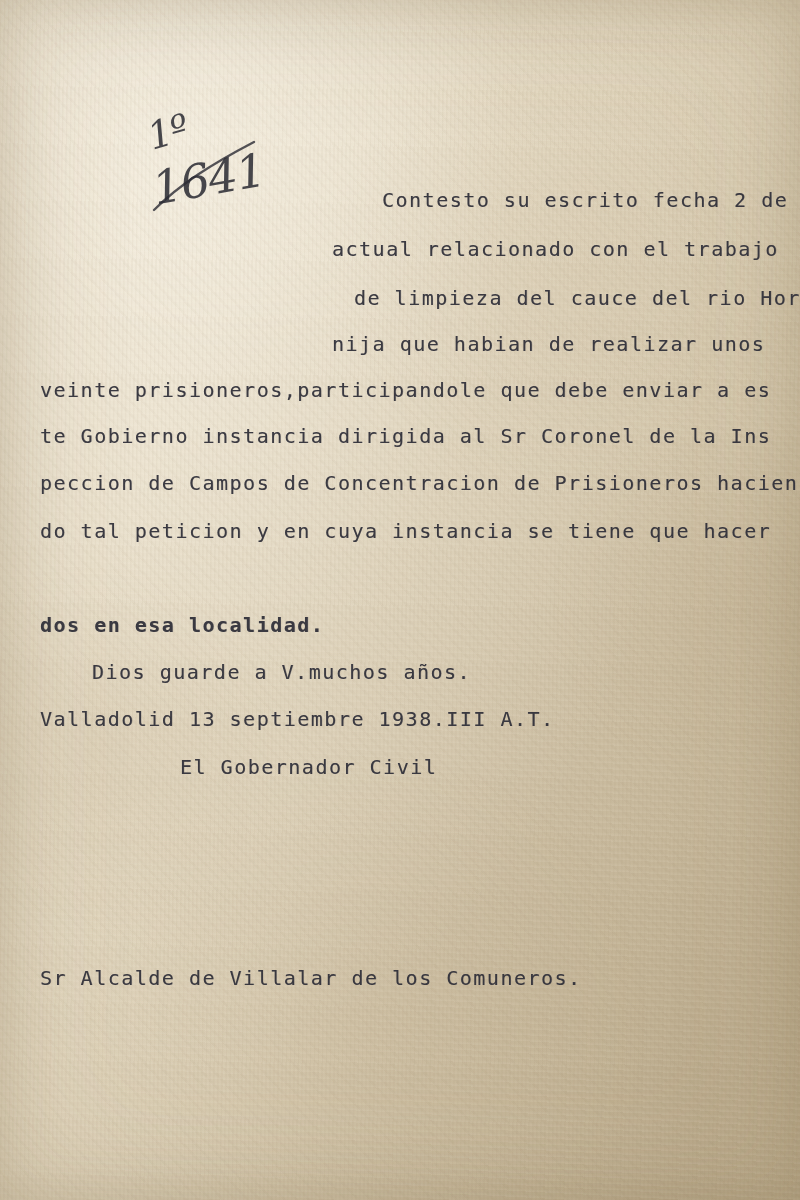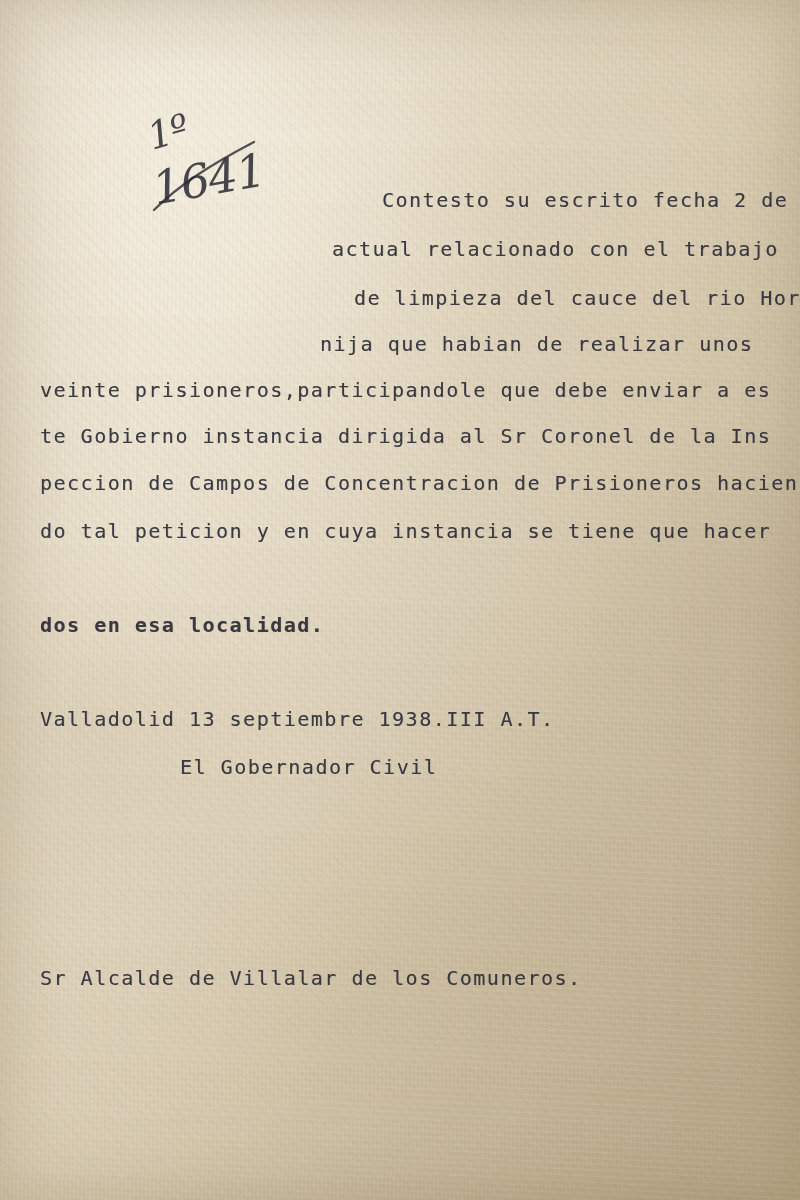--- a/index.html
+++ b/index.html
@@ -105,21 +105,21 @@
     font-size: 20px;
     letter-spacing: 1.5px;
     white-space: pre;
     text-shadow: 0.4px 0.3px 0 rgba(50,48,60,0.33);
     opacity: 0.93;
   }
 
   .l1 { top: 188px; left: 382px; }
   .l2 { top: 237px; left: 332px; }
   .l3 { top: 286px; left: 324px; margin-left: 30px; }
-  .l4 { top: 332px; left: 320px; }
+  .l4 { top: 332px; left: 332px; }
   .l5 { top: 378px; left: 40px; }
   .l6 { top: 424px; left: 40px; }
   .l7 { top: 471px; left: 40px; }
   .l8 { top: 519px; left: 40px; }
   .l9 { top: 566px; left: 40px; }
   .l10 { top: 613px; left: 40px; font-weight: bold; }
   .l11 { top: 660px; left: 92px; }
   .l12 { top: 707px; left: 40px; }
   .l13 { top: 755px; left: 140px; margin-left: 40px; }
   .l14 { top: 966px; left: 40px; }
@@ -145,18 +145,19 @@
     <div class="tw l1">Contesto su escrito fecha 2 de</div>
     <div class="tw l2">actual relacionado con el trabajo</div>
     <div class="tw l3">de limpieza del cauce del rio Hor</div>
     <div class="tw l4">nija que habian de realizar unos</div>
     <div class="tw l5">veinte prisioneros,participandole que debe enviar a es</div>
     <div class="tw l6">te Gobierno instancia dirigida al Sr Coronel de la Ins</div>
     <div class="tw l7">peccion de Campos de Concentracion de Prisioneros hacien</div>
     <div class="tw l8">do tal peticion y en cuya instancia se tiene que hacer</div>
     <div class="tw l10">dos en esa localidad.</div>
 
+    <div class="tw l11">Dios guarde a V.muchos años.</div>
     <div class="tw l12">Valladolid 13 septiembre 1938.III A.T.</div>
     <div class="tw l13">El Gobernador Civil</div>
     <div class="tw l14">Sr Alcalde de Villalar de los Comuneros.</div>
 
   </div>
 </div>
 
 </body></html>

